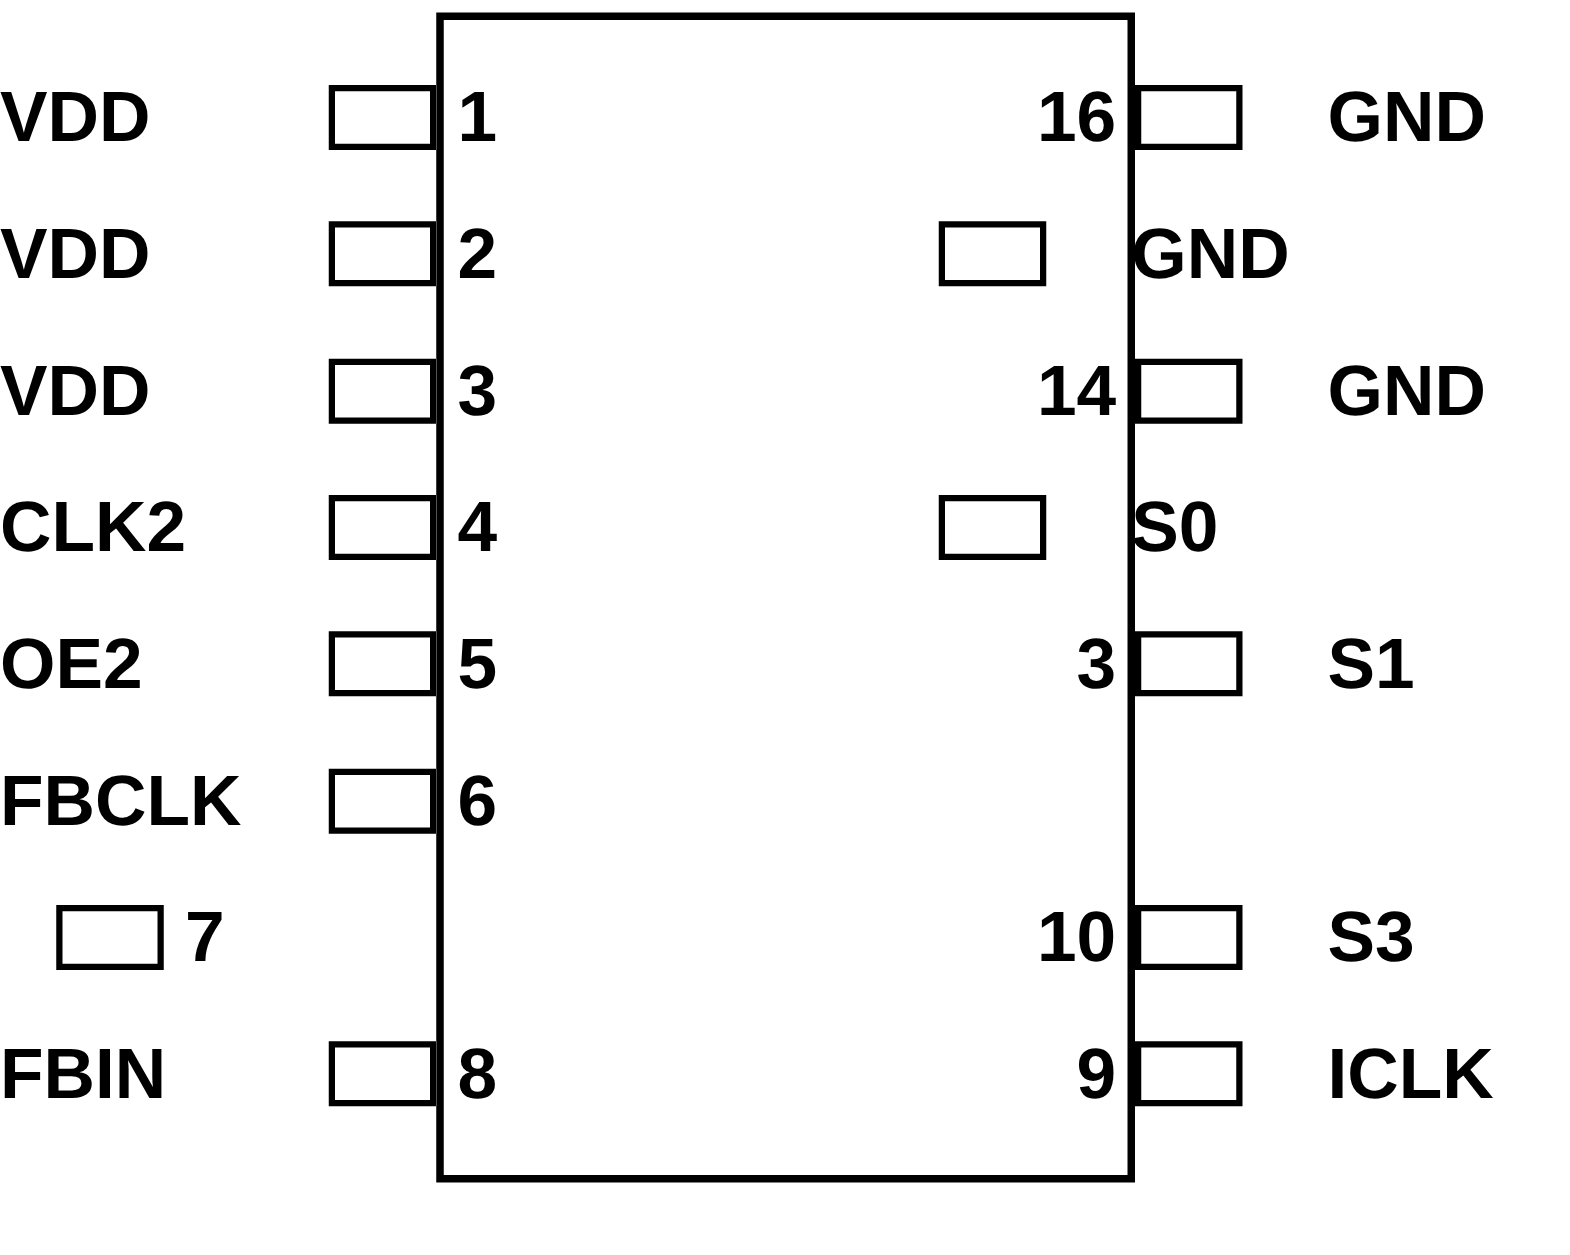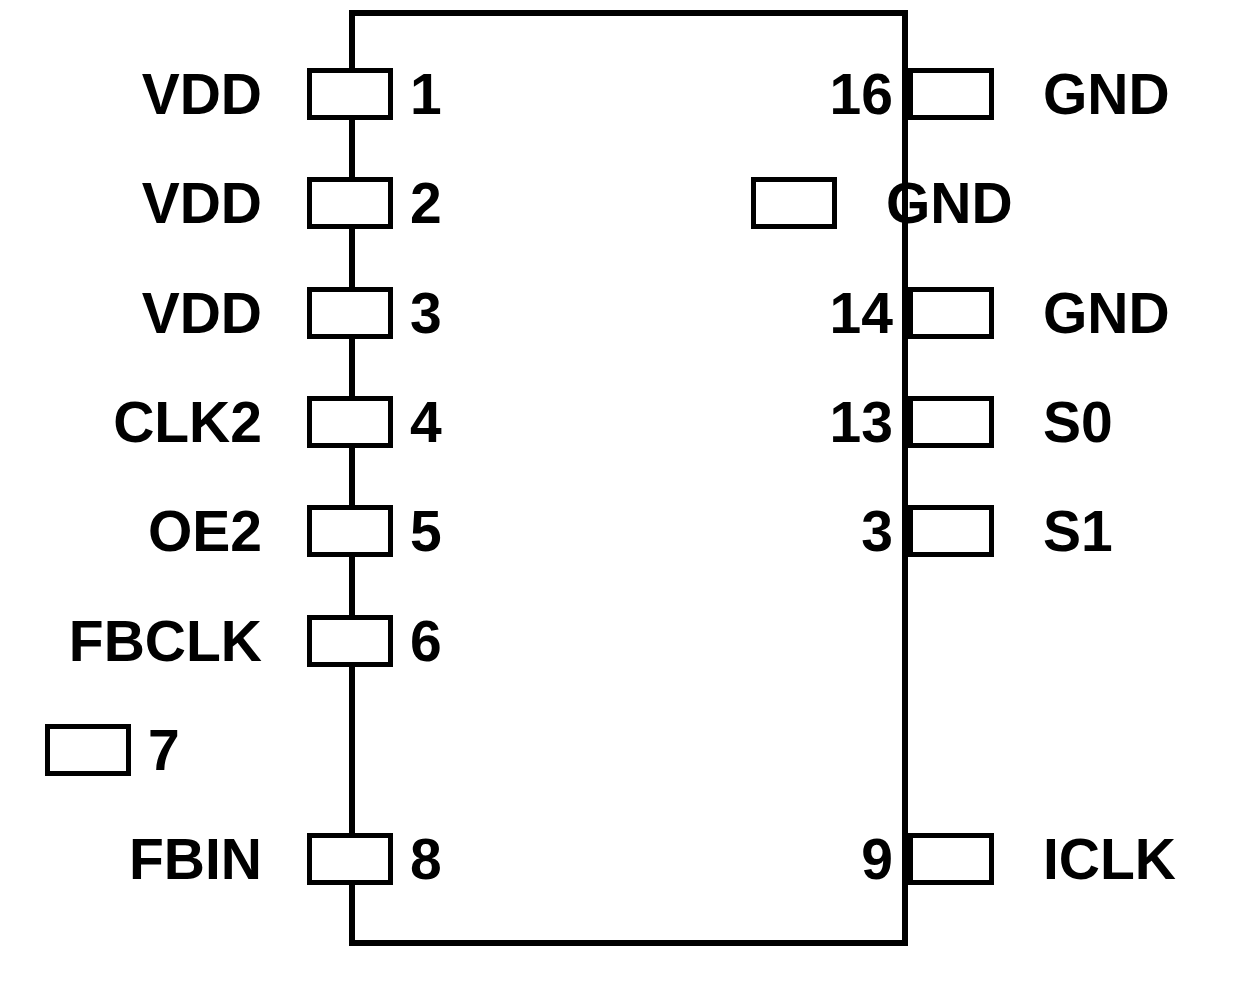--- a/index.html
+++ b/index.html
@@ -24,33 +24,33 @@
     position:absolute;
     height:54px;
     display:flex;
     align-items:center;
     font-size:57px;
     line-height:54px;
     white-space:nowrap;
   }
   .row-left{left:0;width:640px;}
   .row-right{left:736px;width:520px;}
-  .lbl-l{display:block;width:218px;text-align:right;flex:0 0 auto;padding-left:44px;}
+  .lbl-l{display:block;width:218px;flex:0 0 auto;}
   .num-r{display:block;width:157px;text-align:right;flex:0 0 auto;}
   .stub{
     display:block;
     width:76px;height:42px;
     border:5px solid #000000;
     background:#ffffff;
     flex:0 0 auto;
   }
   .row-left .stub{margin-left:45px;}
   .row-right .stub{margin-left:15px;}
   .num-l{margin-left:17px;}
-  .lbl-r{margin-left:49px;}
+  .lbl-r{margin-left:68px;}
 </style>
 </head>
 <body>
 
 <div class="canvas">
 
   <div class="ic-body"></div>
 
   <div class="row row-left" style="top:67px">
     <span class="lbl-l">VDD</span>
@@ -100,28 +100,32 @@
   <div class="row row-right" style="top:176px">
     <span class="stub"></span>
     <span class="lbl-r">GND</span>
   </div>
   <div class="row row-right" style="top:286px">
     <span class="num-r">14</span>
     <span class="stub"></span>
     <span class="lbl-r">GND</span>
   </div>
   <div class="row row-right" style="top:395px">
-    <span class="num-r">13</span>
     <span class="stub"></span>
     <span class="lbl-r">S0</span>
   </div>
   <div class="row row-right" style="top:504px">
     <span class="num-r">3</span>
     <span class="stub"></span>
     <span class="lbl-r">S1</span>
+  </div>
+  <div class="row row-right" style="top:723px">
+    <span class="num-r">10</span>
+    <span class="stub"></span>
+    <span class="lbl-r">S3</span>
   </div>
   <div class="row row-right" style="top:832px">
     <span class="num-r">9</span>
     <span class="stub"></span>
     <span class="lbl-r">ICLK</span>
   </div>
 
 </div>
 
 </body></html>

